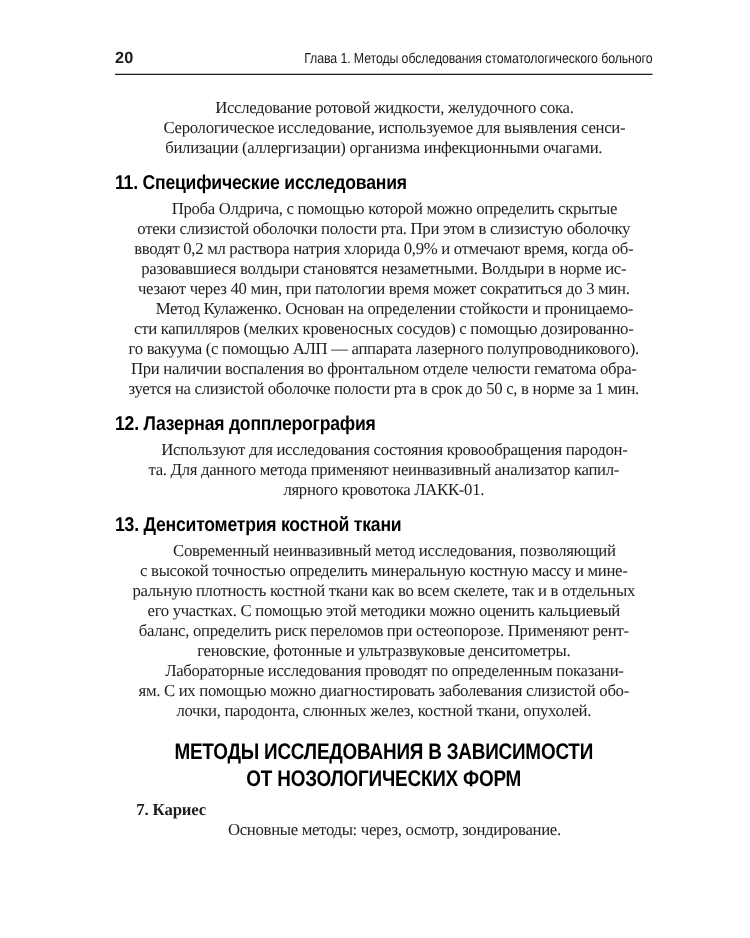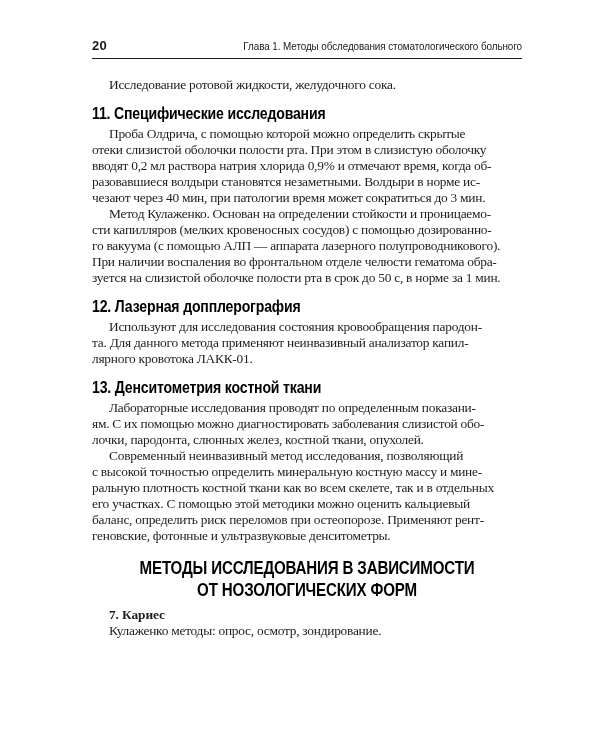--- a/index.html
+++ b/index.html
@@ -43,21 +43,21 @@
   }
   
   .intro { margin-top: 18px; }
   .par {
     margin: 0;
     font-size: 13.4px;
     line-height: 16px;
     letter-spacing: -0.25px;
     text-indent: 17px;
     white-space: pre-line;
-    text-align: left;
+    text-align: center;
   }
   
   .section-heading {
     margin: 11px 0 2px 0;
     font-family: "Liberation Sans", sans-serif;
     font-weight: bold;
     font-size: 16px;
     line-height: 20px;
     color: #000000;
     letter-spacing: -0.2px;
@@ -97,20 +97,22 @@
 
   <header class="page-header">
     <span class="page-num">20</span>
     <span class="chapter-title">Глава 1. Методы обследования стоматологического больного</span>
   </header>
 
   <main>
 
     <div class="intro">
       <p class="par">Исследование ротовой жидкости, желудочного сока.</p>
+      <p class="par">Серологическое исследование, используемое для выявления сенси-
+билизации (аллергизации) организма инфекционными очагами.</p>
     </div>
 
     <section>
       <h2 class="section-heading">11. Специфические исследования</h2>
       <p class="par">Проба Олдрича, с помощью которой можно определить скрытые
 отеки слизистой оболочки полости рта. При этом в слизистую оболочку
 вводят 0,2 мл раствора натрия хлорида 0,9% и отмечают время, когда об-
 разовавшиеся волдыри становятся незаметными. Волдыри в норме ис-
 чезают через 40 мин, при патологии время может сократиться до 3 мин.</p>
       <p class="par">Метод Кулаженко. Основан на определении стойкости и проницаемо-
@@ -122,33 +124,33 @@
 
     <section>
       <h2 class="section-heading">12. Лазерная допплерография</h2>
       <p class="par">Используют для исследования состояния кровообращения пародон-
 та. Для данного метода применяют неинвазивный анализатор капил-
 лярного кровотока ЛАКК-01.</p>
     </section>
 
     <section>
       <h2 class="section-heading">13. Денситометрия костной ткани</h2>
-      <p class="par">Лабораторные исследования проводят по определенным показани-
-ям. С их помощью можно диагностировать заболевания слизистой обо-
-лочки, пародонта, слюнных желез, костной ткани, опухолей.</p>
       <p class="par">Современный неинвазивный метод исследования, позволяющий
 с высокой точностью определить минеральную костную массу и мине-
 ральную плотность костной ткани как во всем скелете, так и в отдельных
 его участках. С помощью этой методики можно оценить кальциевый
 баланс, определить риск переломов при остеопорозе. Применяют рент-
 геновские, фотонные и ультразвуковые денситометры.</p>
+      <p class="par">Лабораторные исследования проводят по определенным показани-
+ям. С их помощью можно диагностировать заболевания слизистой обо-
+лочки, пародонта, слюнных желез, костной ткани, опухолей.</p>
     </section>
 
     <h1 class="main-heading">МЕТОДЫ ИССЛЕДОВАНИЯ В ЗАВИСИМОСТИ
 ОТ НОЗОЛОГИЧЕСКИХ ФОРМ</h1>
 
     <section>
       <h3 class="sub-heading">7. Кариес</h3>
-      <p class="par">Кулаженко методы: опрос, осмотр, зондирование.</p>
+      <p class="par">Основные методы: через, осмотр, зондирование.</p>
     </section>
 
   </main>
 </div>
 
 </body></html>

